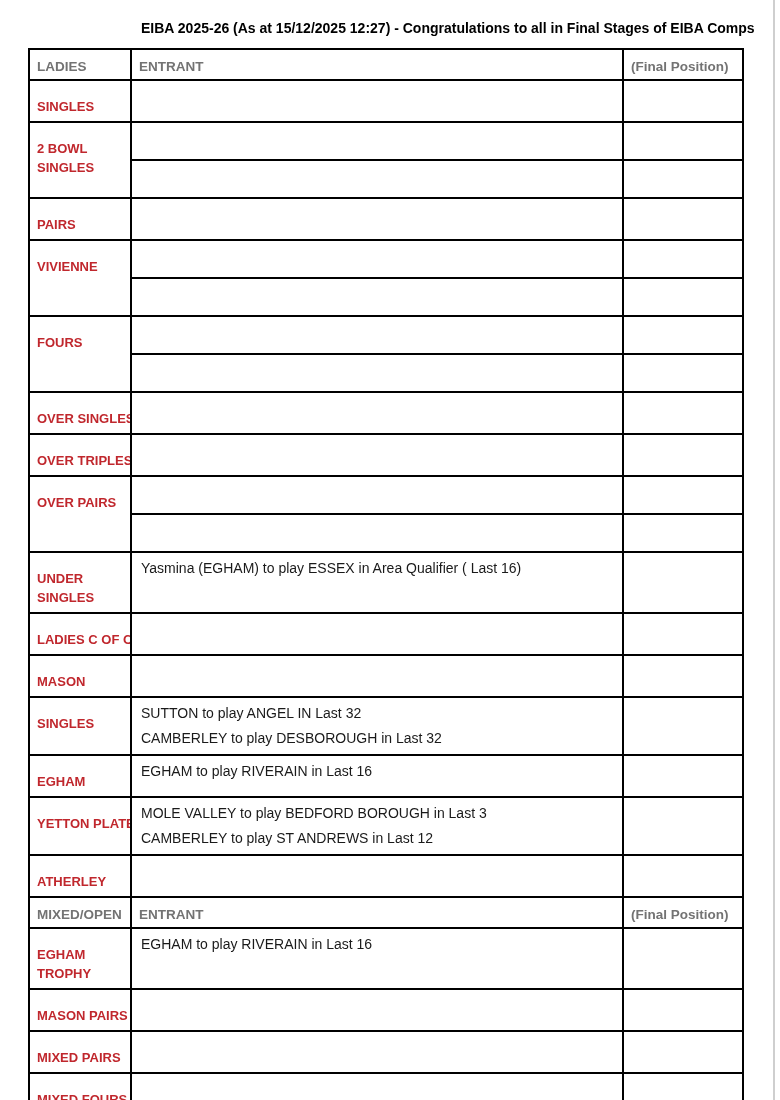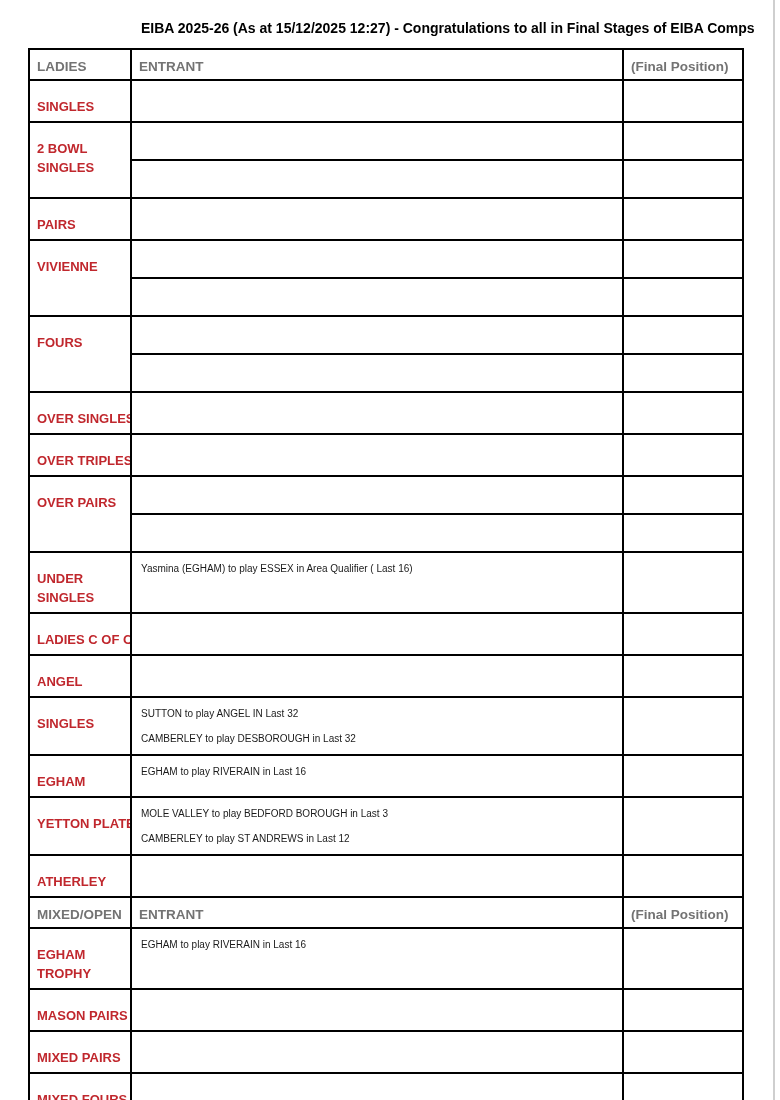--- a/index.html
+++ b/index.html
@@ -56,21 +56,21 @@
   }
   td.label {
     font-weight: bold;
     font-size: 13px;
     color: #c0272d;
     padding: 16px 2px 5px 7px;
     line-height: 19px;
     white-space: nowrap;
   }
   td.entrant {
-    font-size: 10px;
+    font-size: 14px;
     color: #1a1a1a;
     padding: 3px 6px 3px 9px;
     line-height: 25px;
     height: 30px;
     white-space: nowrap;
   }
   td.final {
     height: 30px;
   }
 </style>
@@ -180,21 +180,21 @@
       </tr>
       <tr>
         <td class="label" rowspan="1">
           <div>LADIES C OF C</div>
         </td>
         <td class="entrant"></td>
         <td class="final"></td>
       </tr>
       <tr>
         <td class="label" rowspan="1">
-          <div>ANGEL</div>
+          <div>MASON</div>
         </td>
         <td class="entrant"></td>
         <td class="final"></td>
       </tr>
       <tr>
         <td class="label" rowspan="1">
           <div>SINGLES</div>
         </td>
         <td class="entrant">
           <div>SUTTON to play ANGEL IN Last 32</div>

